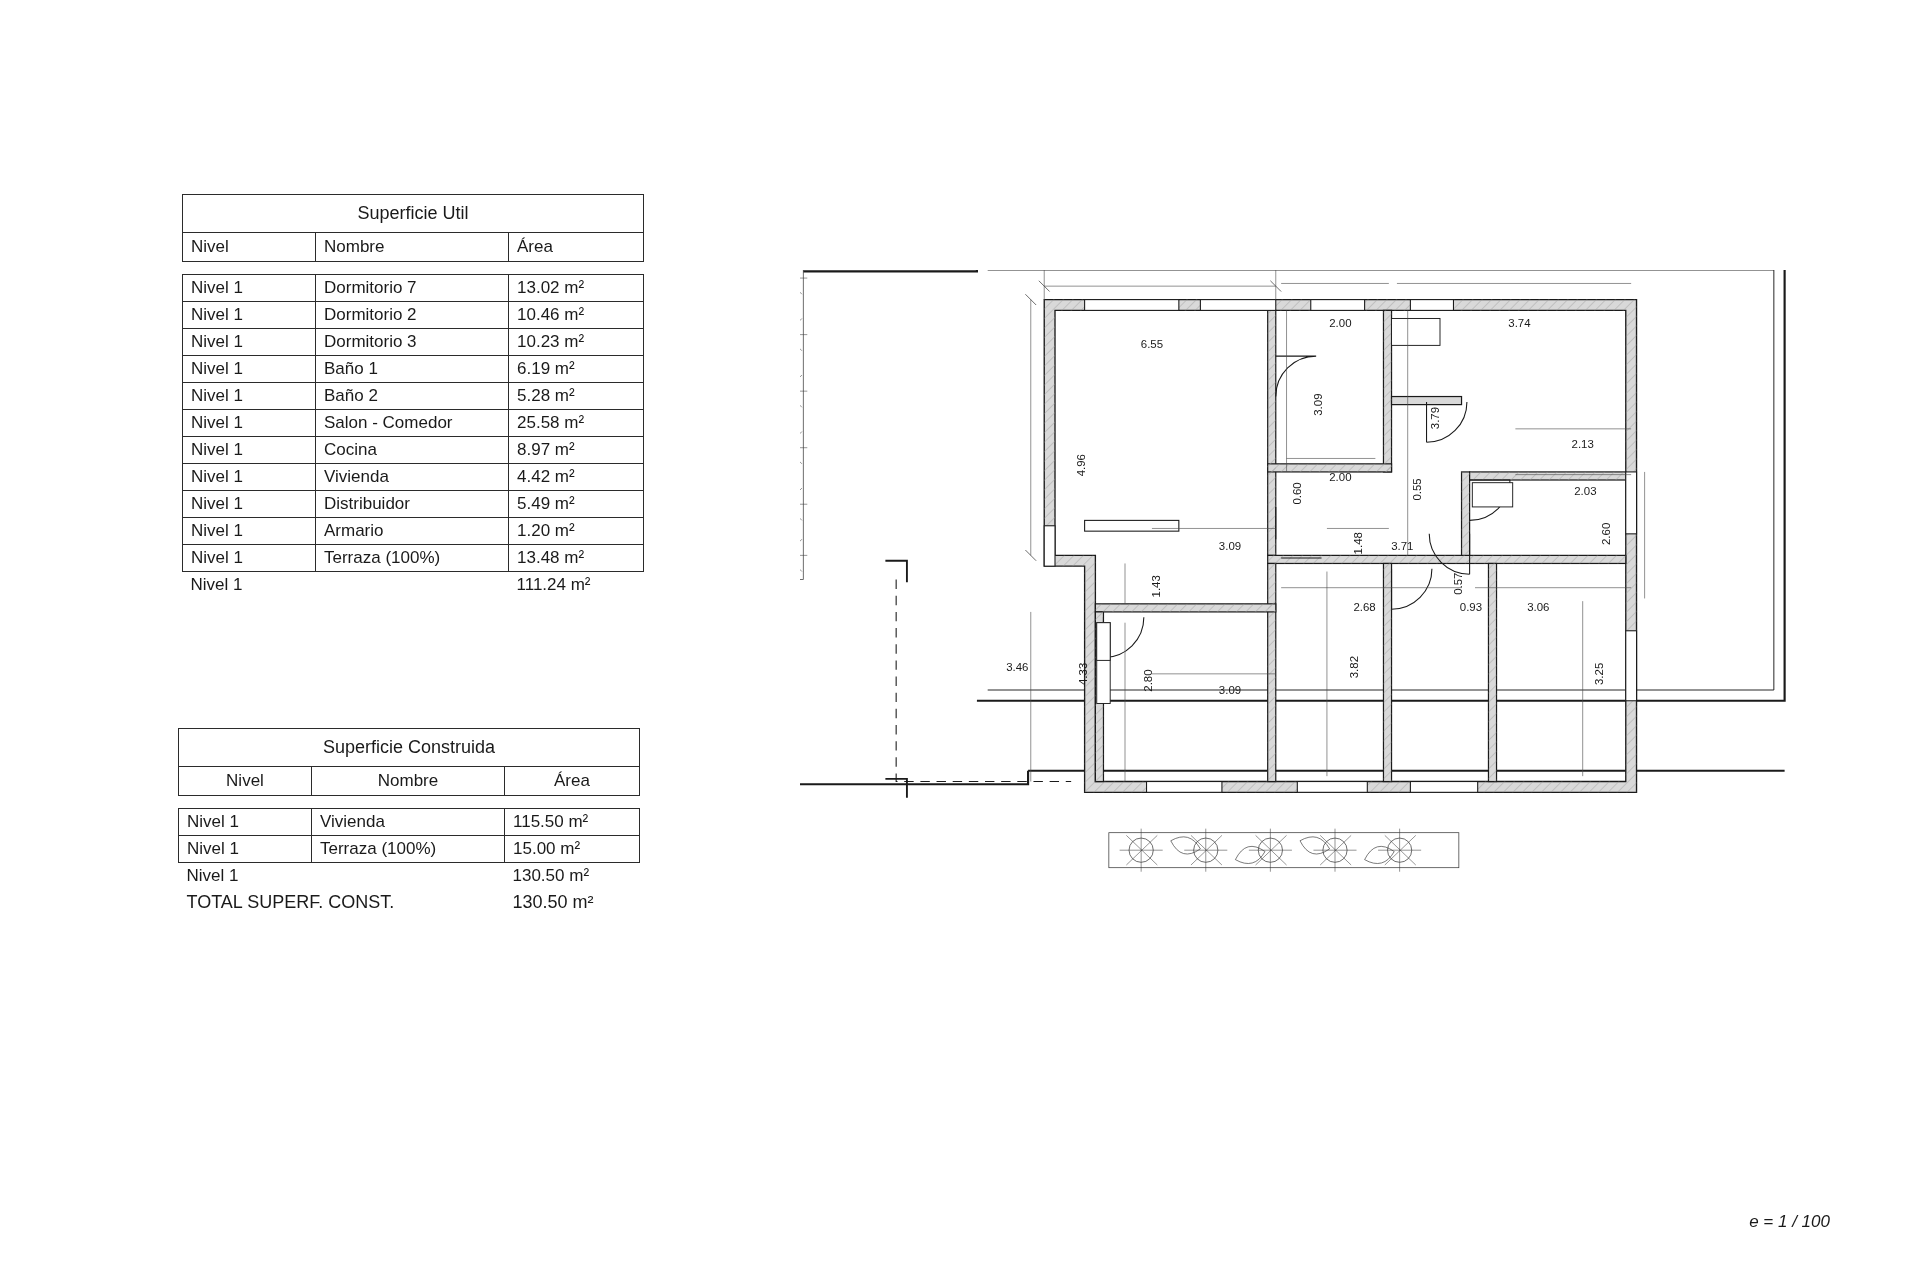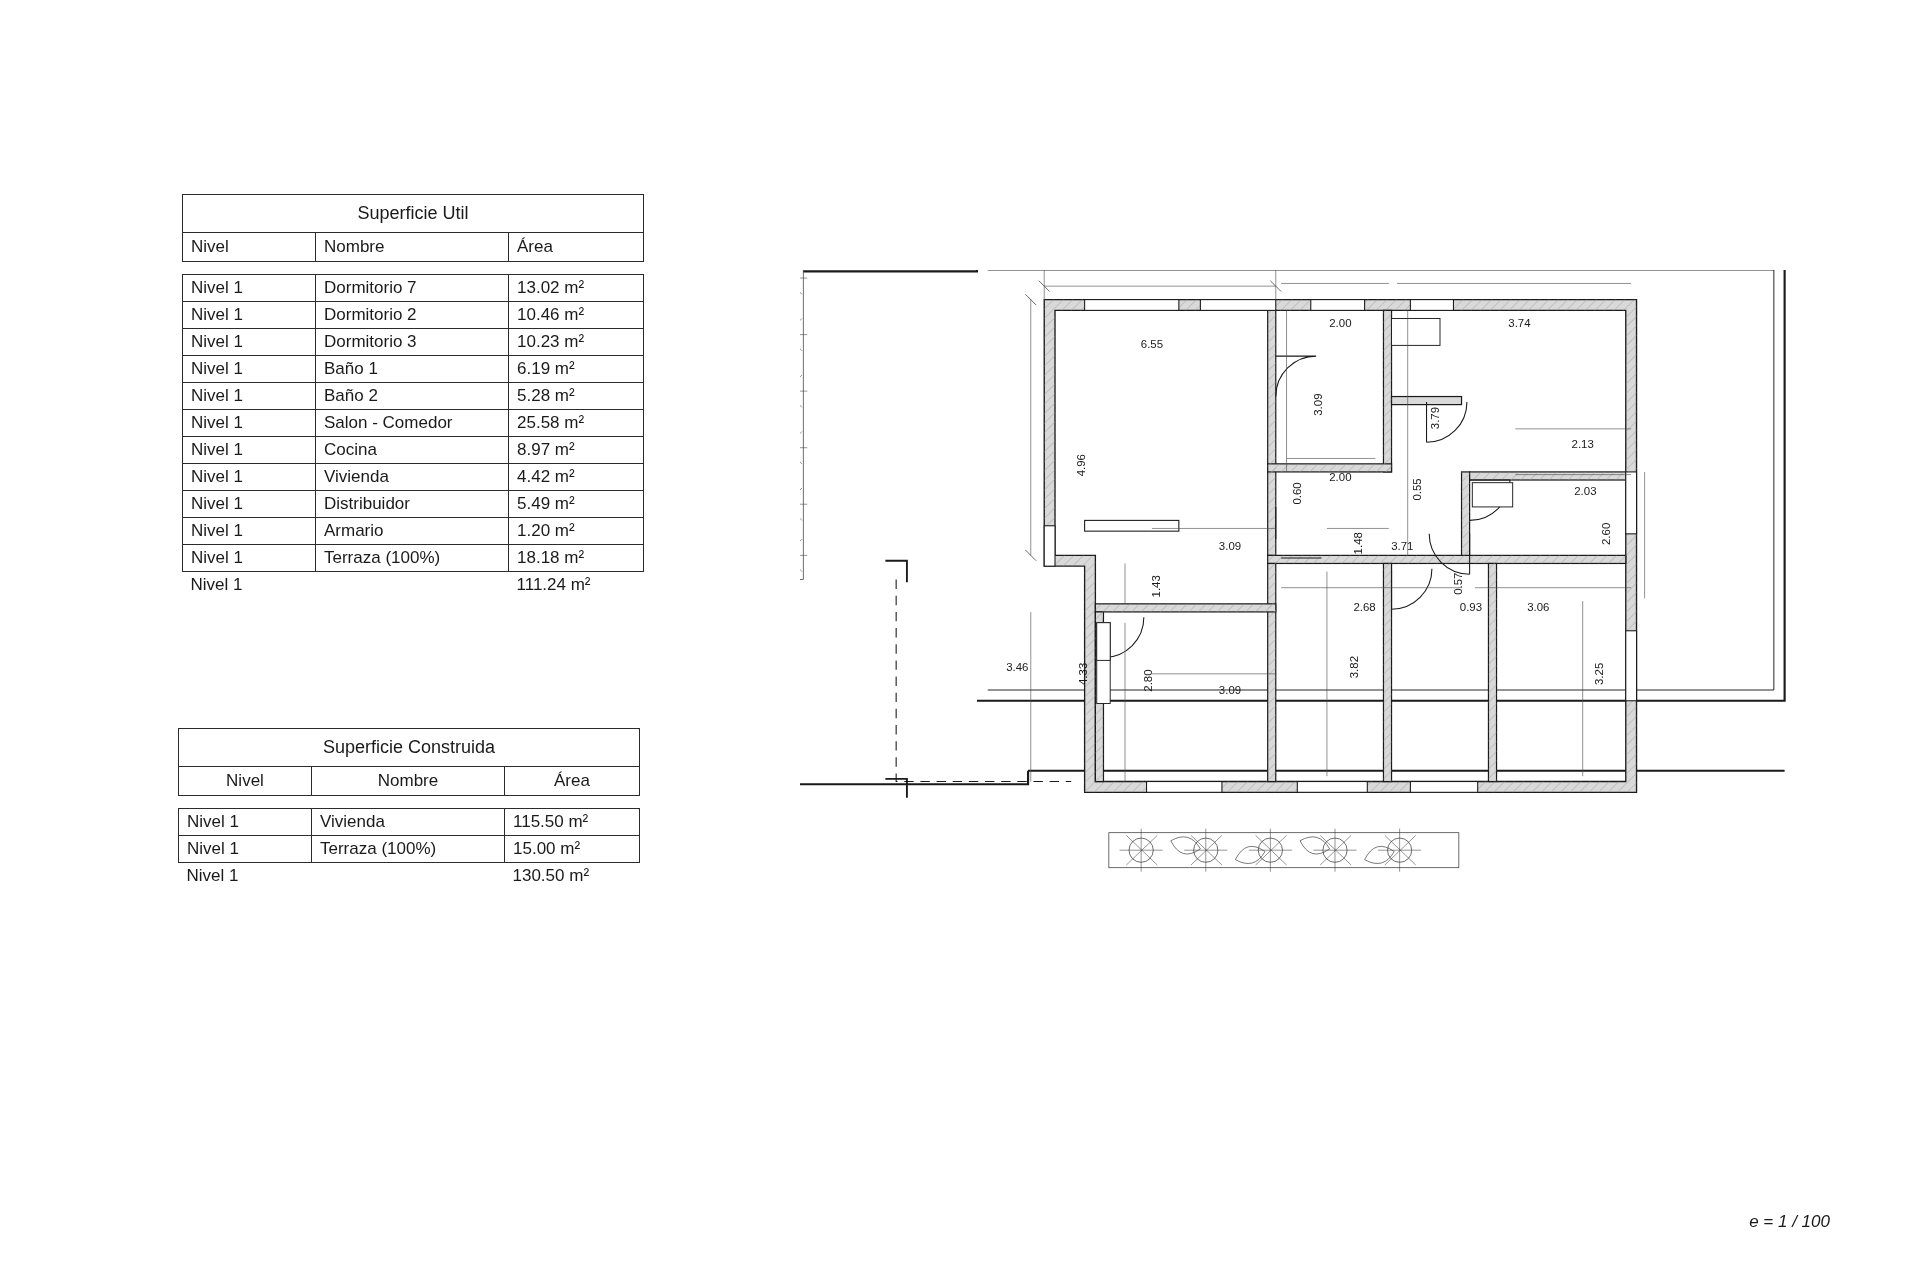--- a/index.html
+++ b/index.html
@@ -150,21 +150,21 @@
         <td>5.49 m²</td>
       </tr>
       <tr>
         <td>Nivel 1</td>
         <td>Armario</td>
         <td>1.20 m²</td>
       </tr>
       <tr>
         <td>Nivel 1</td>
         <td>Terraza (100%)</td>
-        <td>18.18 m²</td>
+        <td>13.48 m²</td>
       </tr>
       <tr class="no-border row-toprule">
         <td>Nivel 1</td>
         <td></td>
         <td>111.24 m²</td>
       </tr>
     </tbody>
   </table>
 
   <table class="schedule" id="const-table">
@@ -187,20 +187,24 @@
       </tr>
       <tr>
         <td>Nivel 1</td>
         <td>Terraza (100%)</td>
         <td>15.00 m²</td>
       </tr>
       <tr class="no-border row-toprule">
         <td>Nivel 1</td>
         <td></td>
         <td>130.50 m²</td>
+      </tr>
+      <tr class="no-border">
+        <td class="total-label" colspan="2">TOTAL SUPERF. CONST.</td>
+        <td class="total-label">130.50 m²</td>
       </tr>
     </tbody>
   </table>
 
   <div id="plan">
     <svg width="1000" height="700" viewBox="0 0 620 520">
       <g stroke="#1a1a1a" fill="none" stroke-width="0.9">
 
         <g stroke-width="1.6">
           <path d="M -95 -8 L 70 -8 L 70 1 L -95 1 Z" fill="#ffffff"></path>

